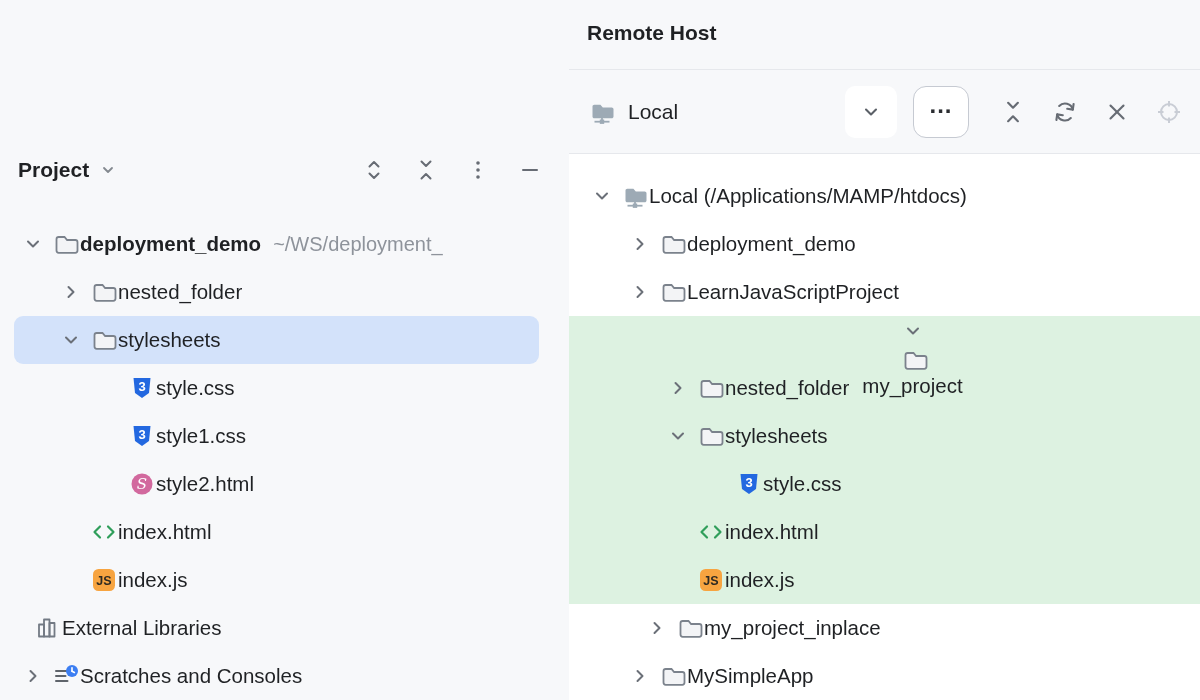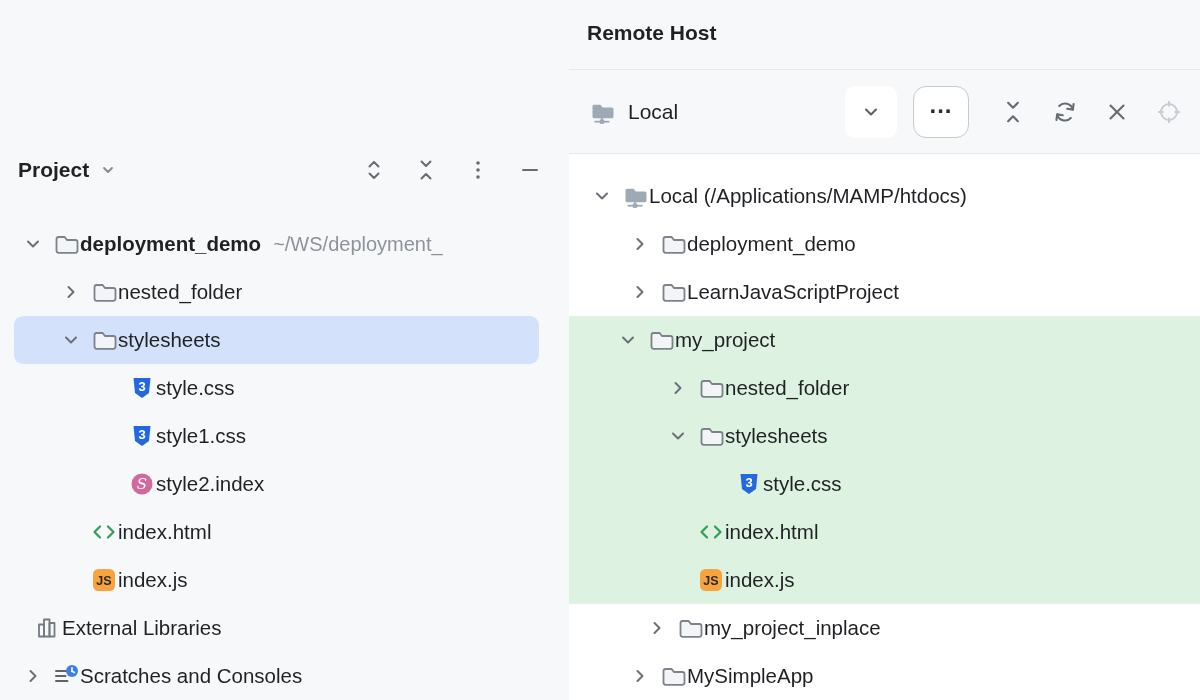--- a/index.html
+++ b/index.html
@@ -161,21 +161,21 @@
           <span class="label">style1.css</span>
         </div>
         <div class="tree-row" style="padding-left: 94px;">
           <span class="slot"></span>
           <span class="ficon">
             <svg width="28" height="28" viewBox="0 0 28 28">
               <circle cx="14" cy="14" r="10.5" fill="#d2699e"></circle>
               <text x="14" y="19" font-size="15" font-style="italic" fill="#ffffff" text-anchor="middle" font-family="DejaVu Serif, serif">S</text>
             </svg>
           </span>
-          <span class="label">style2.index</span>
+          <span class="label">style2.html</span>
         </div>
         <div class="tree-row" style="padding-left: 56px;">
           <span class="slot"></span>
           <span class="ficon">
             <svg width="28" height="28" viewBox="0 0 28 28" fill="none" stroke="#2f9e5a" stroke-width="2.2" stroke-linecap="round" stroke-linejoin="round">
               <polyline points="10,8.5 4.5,14 10,19.5"></polyline>
               <polyline points="18,8.5 23.5,14 18,19.5"></polyline>
             </svg>
           </span>
           <span class="label">index.html</span>
@@ -325,21 +325,21 @@
               <polyline points="10.5,8 15.5,13 10.5,18"></polyline>
             </svg>
           </span>
           <span class="ficon">
             <svg width="28" height="28" viewBox="0 0 28 28">
               <path d="M4.5 9.2 c0-1.2 1-2.2 2.2-2.2 h5.8 l2.6 3 h8.2 c1.2 0 2.2 1 2.2 2.2 v8.4 c0 1.2-1 2.2-2.2 2.2 H6.7 c-1.2 0-2.2-1-2.2-2.2 z" fill="#f3f4f6" stroke="#7b828c" stroke-width="1.8"></path>
             </svg>
           </span>
           <span class="label">LearnJavaScriptProject</span>
         </div>
-        <div class="tree-row hl" style="padding-left: 44px;">
+        <div class="tree-row hl" style="padding-left: 56px; flex-direction: column;">
           <span class="slot">
             <svg width="26" height="26" viewBox="0 0 26 26" fill="none" stroke="#6b7078" stroke-width="2" stroke-linecap="round" stroke-linejoin="round">
               <polyline points="8,10.5 13,15.5 18,10.5"></polyline>
             </svg>
           </span>
           <span class="ficon">
             <svg width="28" height="28" viewBox="0 0 28 28">
               <path d="M4.5 9.2 c0-1.2 1-2.2 2.2-2.2 h5.8 l2.6 3 h8.2 c1.2 0 2.2 1 2.2 2.2 v8.4 c0 1.2-1 2.2-2.2 2.2 H6.7 c-1.2 0-2.2-1-2.2-2.2 z" fill="#f3f4f6" stroke="#7b828c" stroke-width="1.8"></path>
             </svg>
           </span>

